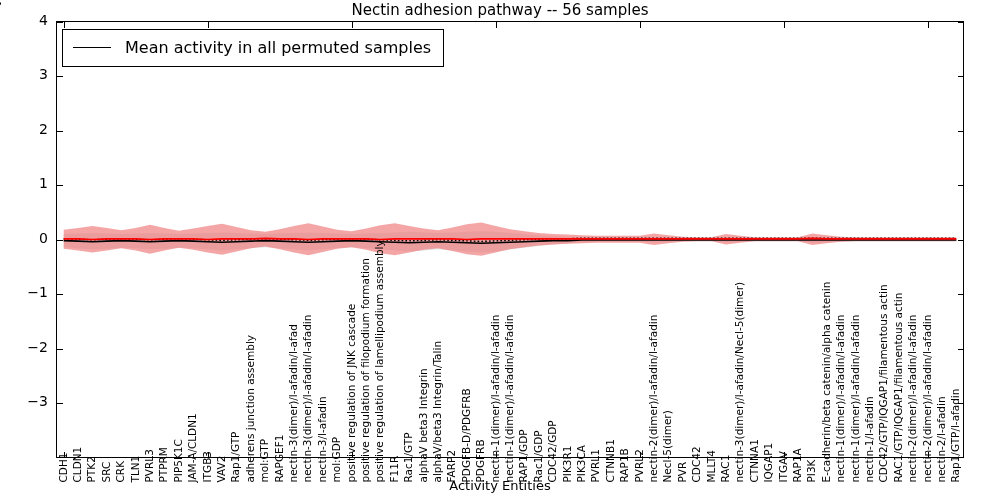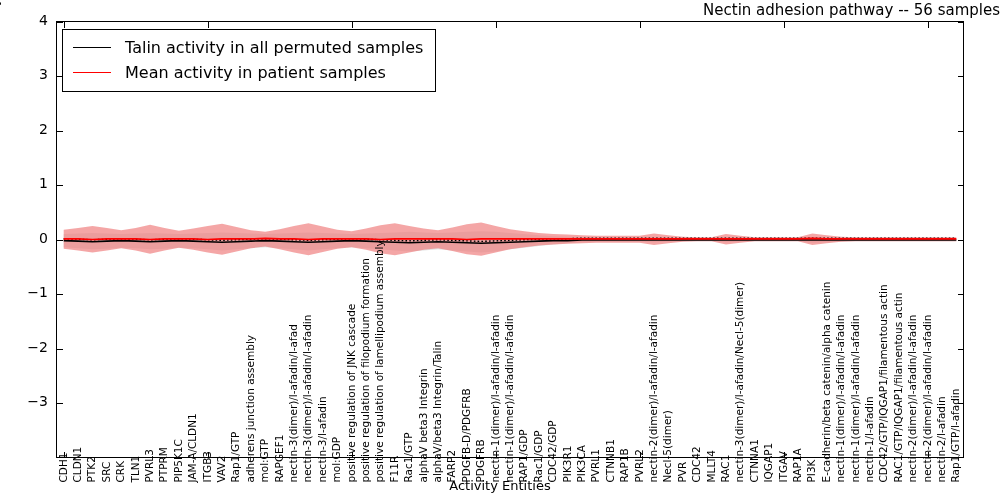--- a/index.html
+++ b/index.html
@@ -4,21 +4,21 @@
 <style>
   html,body{margin:0;padding:0;}
   body{width:1000px;height:500px;background:#ffffff;
        font-family:"DejaVu Sans","Liberation Sans",sans-serif;
        overflow:hidden;position:relative;}
 
   #root{position:absolute;inset:0;}
 
   
   .chart-title{
-    position:absolute;left:0;top:1px;width:1000px;text-align:right;
+    position:absolute;left:0;top:1px;width:1000px;text-align:center;
     font-size:15px;color:#000;letter-spacing:0px;
   }
 
   
   .plot-frame{
     position:absolute;left:56px;top:21px;width:908px;height:437px;
     border:1.3px solid #000;box-sizing:border-box;background:#fff;
   }
 
   
@@ -196,21 +196,17 @@
       <div class="cat-label" style="left: 931.508px; top: 0px; transform: translateY(472px) rotate(-90deg);">nectin-2(dimer)/l-afadin/l-afadin</div>
       <div class="cat-label" style="left: 945.905px; top: 0px; transform: translateY(472px) rotate(-90deg);">nectin-2/l-afadin</div>
       <div class="cat-label" style="left: 960.302px; top: 0px; transform: translateY(472px) rotate(-90deg);">Rap1/GTP/l-afadin</div>
     </div>
 
   <div class="xlabel">Activity Entities</div>
 
   <div class="legend-box">
     <div class="legend-row">
       <span class="legend-swatch"></span>
-      <span class="legend-text">Talin activity in all permuted samples</span>
-    </div>
-    <div class="legend-row">
-      <span class="legend-swatch red"></span>
-      <span class="legend-text">Mean activity in patient samples</span>
+      <span class="legend-text">Mean activity in all permuted samples</span>
     </div>
   </div>
 
 </div>
 
 </body></html>

